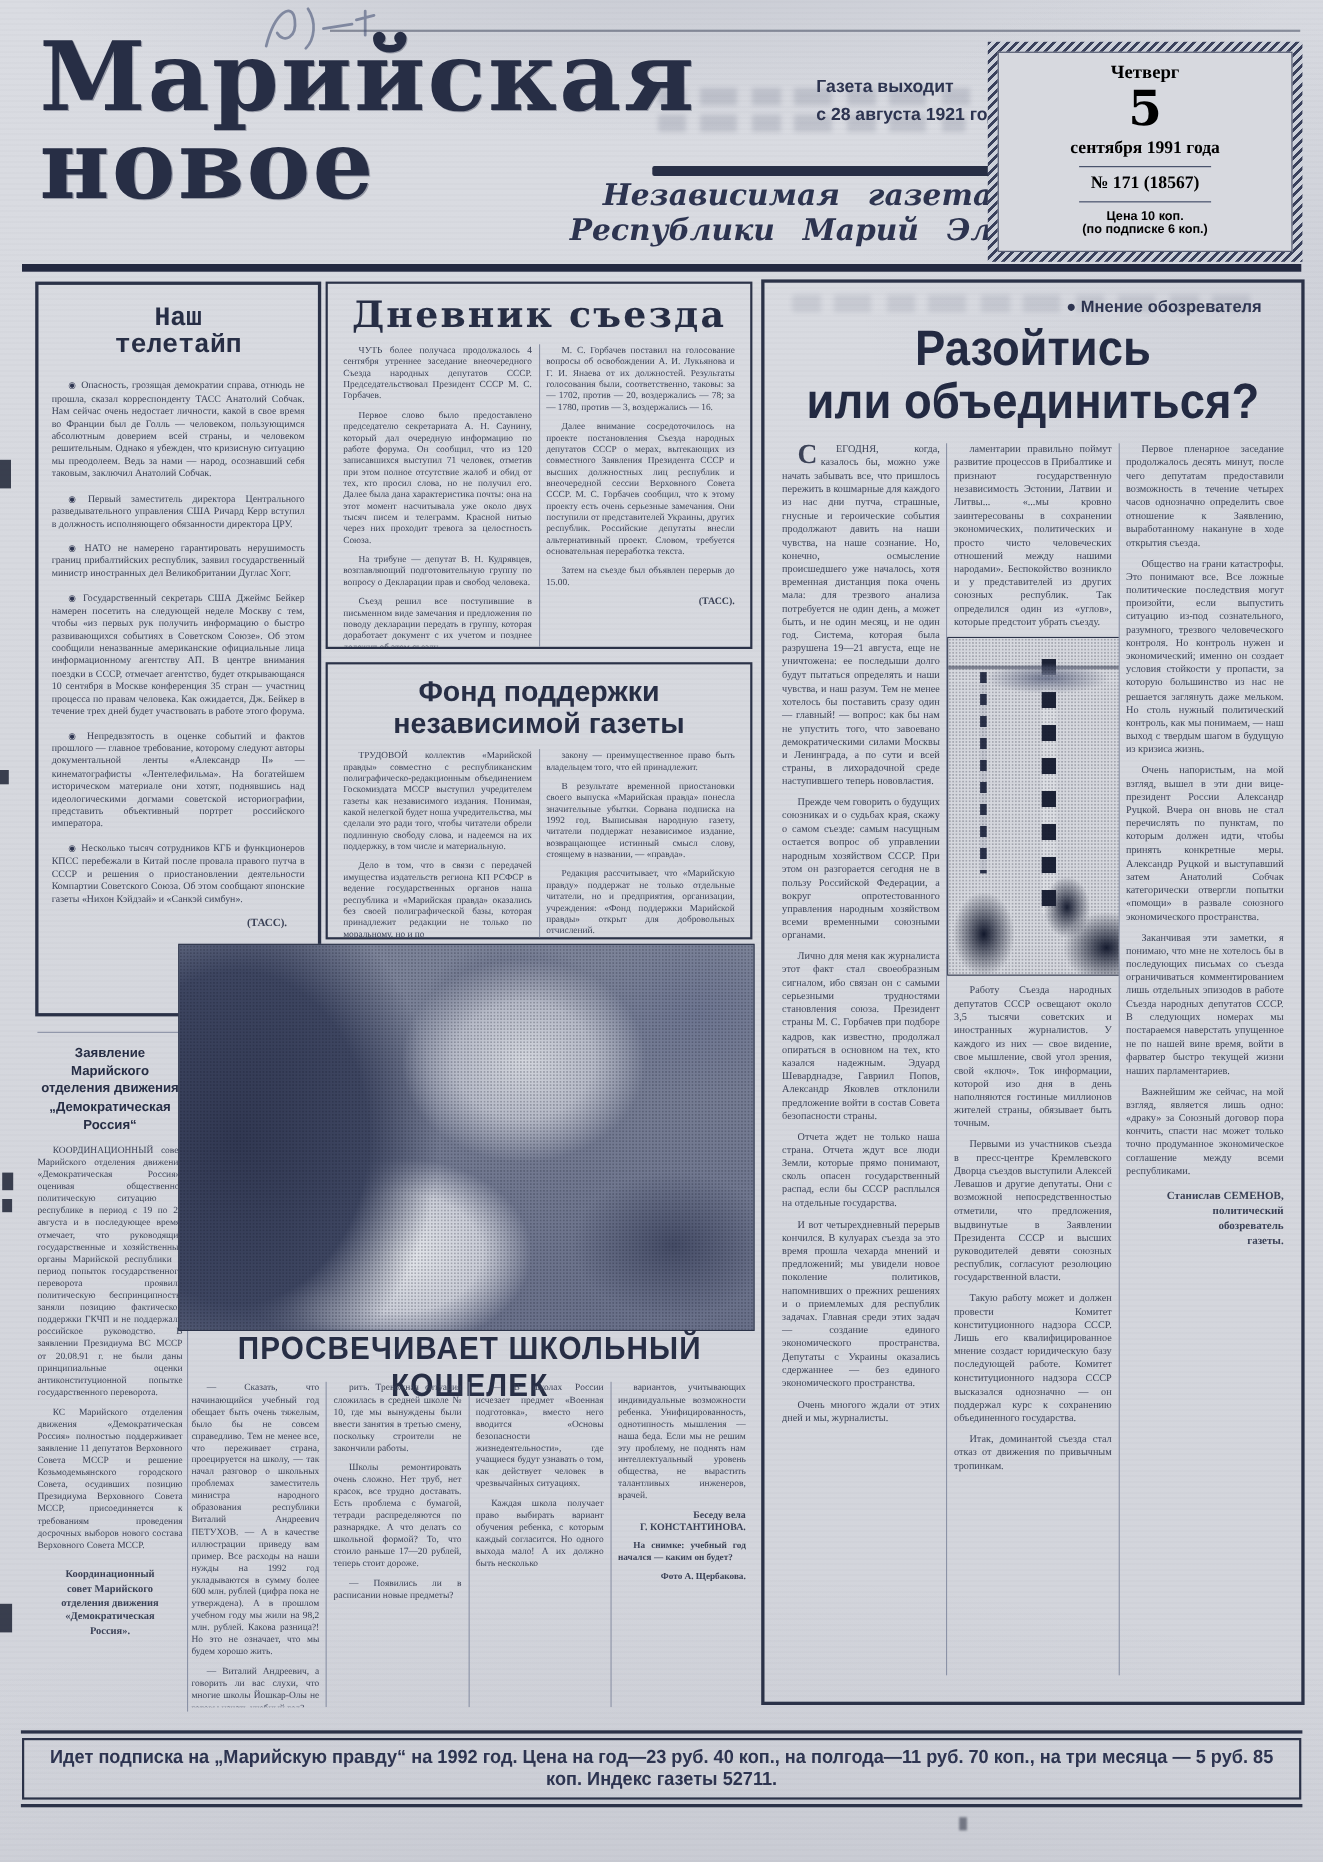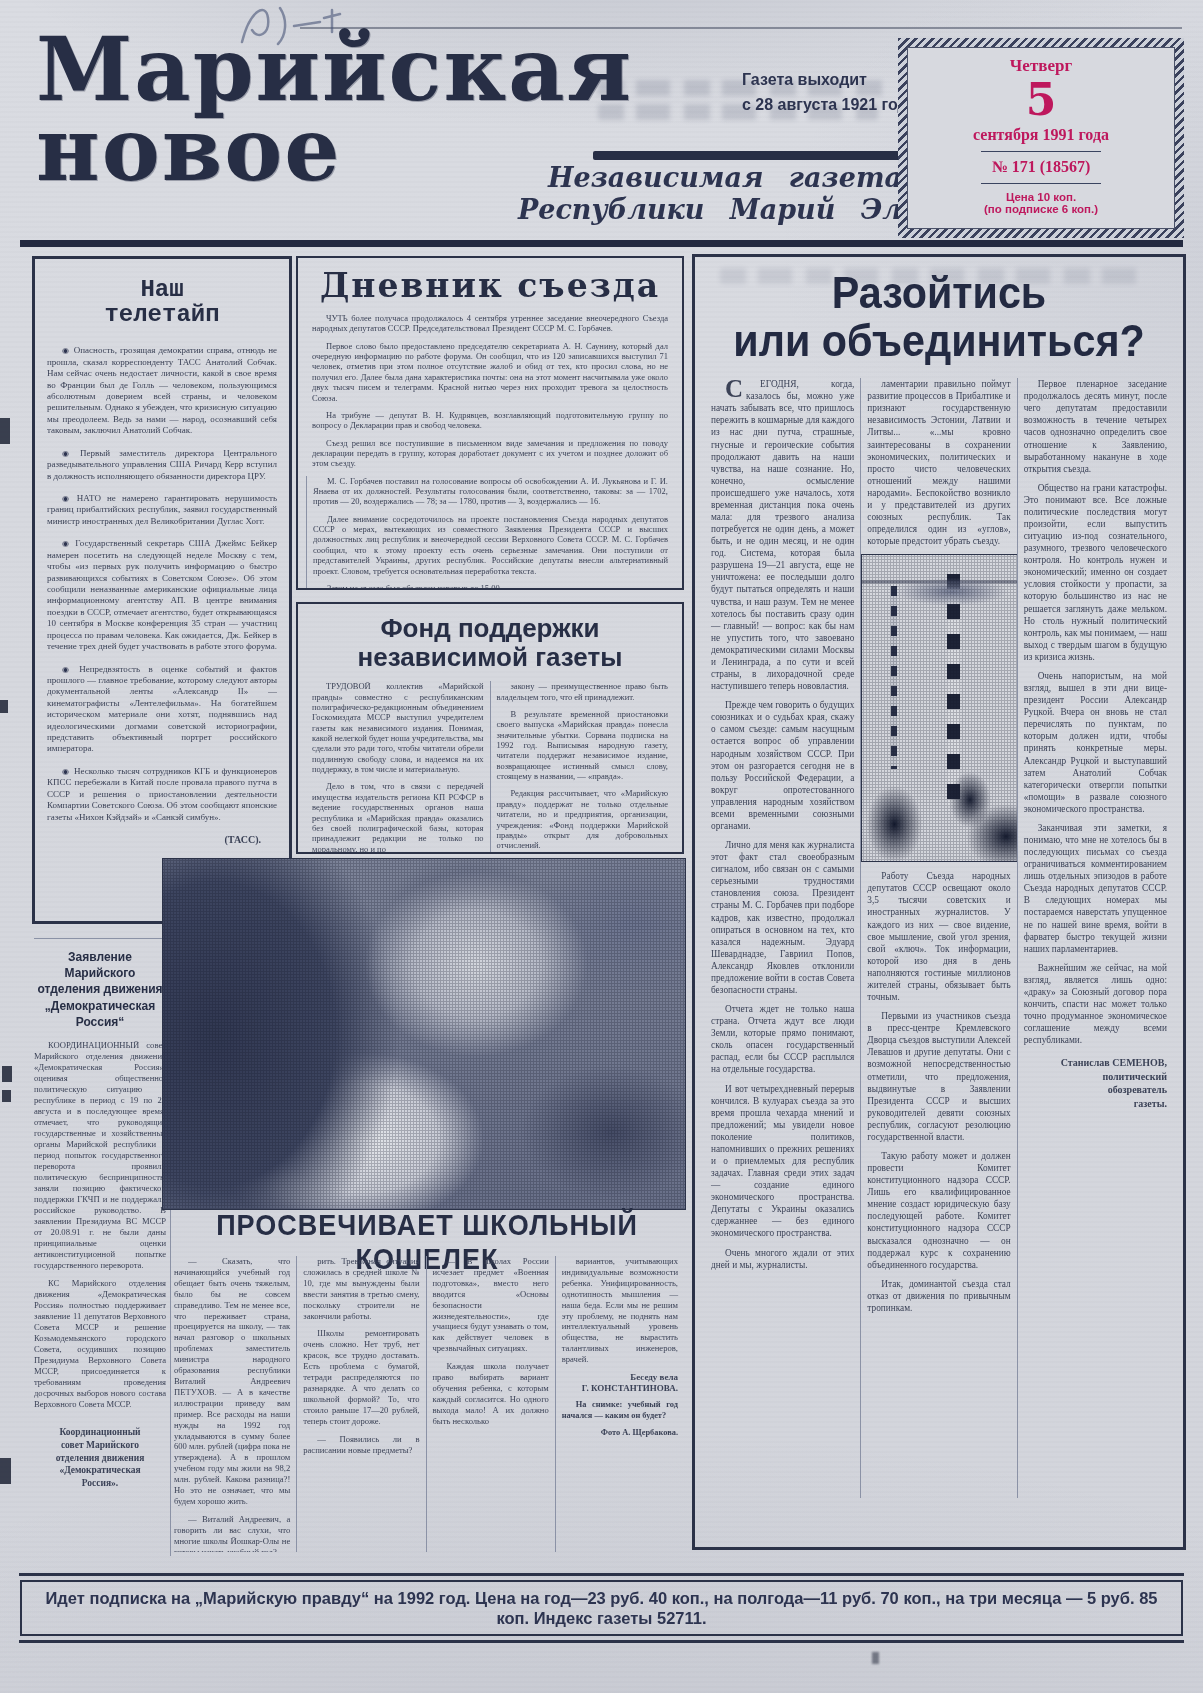--- a/index.html
+++ b/index.html
@@ -21,21 +21,21 @@
     letter-spacing:2px;color:#272e45;white-space:pre-line;text-shadow:1px 1px 0 rgba(39,46,69,.35);}
   .since{position:absolute;left:742px;top:68px;font-family:"Liberation Sans",sans-serif;
     font-weight:bold;font-size:16px;line-height:1.55;color:#2d3450;white-space:pre-line;}
   .midrule{position:absolute;left:593px;top:151px;width:308px;height:9px;background:#272e45;border-radius:2px;}
   .subtitle{position:absolute;left:430px;top:162px;width:472px;text-align:right;
     font-family:"DejaVu Serif",serif;font-style:italic;font-weight:bold;font-size:27px;
     line-height:1.18;word-spacing:16px;color:#2d3450;white-space:pre-line;}
   .datebox{position:absolute;left:898px;top:38px;width:286px;height:200px;padding:9px;box-sizing:border-box;
     background:repeating-linear-gradient(135deg,#3a415c 0 2.5px,#ccd0d9 2.5px 6px);}
   .datebox-in{width:100%;height:100%;background:#d7d9df;border:1px solid #4a5168;box-sizing:border-box;
-    text-align:center;font-family:"Liberation Serif",serif;color:#be185d;}
+    text-align:center;font-family:"Liberation Serif",serif;color:#000000;}
   .db-weekday{font-weight:bold;font-size:17px;margin-top:8px;}
   .db-day{font-weight:bold;font-size:44px;line-height:1;margin-top:2px;font-family:"DejaVu Serif",serif;}
   .db-date{font-weight:bold;font-size:16px;margin-top:4px;}
   .db-hr{width:120px;border-top:1.5px solid #3a4460;margin:7px auto 6px;}
   .db-issue{font-weight:bold;font-size:16px;}
   .db-price{font-family:"Liberation Sans",sans-serif;font-weight:bold;font-size:11.5px;margin-top:7px;}
   .db-price2{font-family:"Liberation Sans",sans-serif;font-weight:bold;font-size:11.5px;}
   .mainrule{position:absolute;left:20px;top:240px;width:1163px;height:7px;background:#232940;}
   .toprule{position:absolute;left:300px;top:27px;width:882px;height:2px;background:#3a4158;opacity:.5;}
   
@@ -57,21 +57,21 @@
   .st-title{text-align:center;font-family:"Liberation Sans",sans-serif;font-weight:bold;font-size:12px;
     line-height:1.35;color:#272e45;margin:0 0 10px;}
   .st-body{font-size:8.6px;line-height:1.28;}
   .sig{white-space:pre-line;text-align:center;font-weight:bold;font-size:9.5px;margin-top:16px;line-height:1.35;}
   .vr{position:absolute;width:1px;background:#8b92a6;}
   
   .diary{position:absolute;left:296px;top:256px;width:388px;height:334px;box-sizing:border-box;
     border:2.5px solid #2b3248;padding:4px 8px;overflow:hidden;}
   .di-title{text-align:center;font-family:"DejaVu Serif",serif;font-weight:bold;font-size:33px;
     letter-spacing:2px;color:#272e45;margin:4px 0 8px;}
-  .di-cols{font-size:8.5px;line-height:1.22;flex-direction:column;}
+  .di-cols{font-size:8.5px;line-height:1.22;}
   .di-src{text-align:right;font-weight:bold;font-size:9px;}
   
   .fund{position:absolute;left:296px;top:602px;width:388px;height:252px;box-sizing:border-box;
     border:2.5px solid #2b3248;padding:4px 8px;overflow:hidden;}
   .fu-title{text-align:center;font-family:"Liberation Sans",sans-serif;font-weight:bold;font-size:26px;
     line-height:1.12;color:#272e45;white-space:pre-line;margin:6px 0 9px;}
   .fu-cols{font-size:8.5px;line-height:1.22;}
   
   .photo{position:absolute;border:1px solid #2b3248;overflow:hidden;}
   .ht::after{content:"";position:absolute;inset:0;pointer-events:none;
@@ -249,20 +249,21 @@
         <p>вариантов, учитывающих индивидуальные возможности ребенка. Унифицированность, однотипность мышления — наша беда. Если мы не решим эту проблему, не поднять нам интеллектуальный уровень общества, не вырастить талантливых инженеров, врачей.</p>
         <div class="sc-credit">Беседу вела
 Г. КОНСТАНТИНОВА.</div>
         <p class="sc-cap">На снимке: учебный год начался — каким он будет?</p>
         <div class="sc-photo-credit">Фото А. Щербакова.</div>
       </div>
     </div>
   </div>
 
   <div class="opinion">
+    <div class="op-kicker"><span>●</span> <span>Мнение обозревателя</span></div>
     <div class="op-title">Разойтись
 или объединиться?</div>
     <div class="cols op-cols btxt">
       <div class="col">
         <p class="dc">СЕГОДНЯ, когда, казалось бы, можно уже начать забывать все, что пришлось пережить в кошмарные для каждого из нас дни путча, страшные, гнусные и героические события продолжают давить на наши чувства, на наше сознание. Но, конечно, осмысление происшедшего уже началось, хотя временная дистанция пока очень мала: для трезвого анализа потребуется не один день, а может быть, и не один месяц, и не один год. Система, которая была разрушена 19—21 августа, еще не уничтожена: ее последыши долго будут пытаться определять и наши чувства, и наш разум. Тем не менее хотелось бы поставить сразу один — главный! — вопрос: как бы нам не упустить того, что завоевано демократическими силами Москвы и Ленинграда, а по сути и всей страны, в лихорадочной среде наступившего теперь нововластия.</p>
         <p>Прежде чем говорить о будущих союзниках и о судьбах края, скажу о самом съезде: самым насущным остается вопрос об управлении народным хозяйством СССР. При этом он разгорается сегодня не в пользу Российской Федерации, а вокруг опротестованного управления народным хозяйством всеми временными союзными органами.</p>
         <p>Лично для меня как журналиста этот факт стал своеобразным сигналом, ибо связан он с самыми серьезными трудностями становления союза. Президент страны М. С. Горбачев при подборе кадров, как известно, продолжал опираться в основном на тех, кто казался надежным. Эдуард Шеварднадзе, Гавриил Попов, Александр Яковлев отклонили предложение войти в состав Совета безопасности страны.</p>
         <p>Отчета ждет не только наша страна. Отчета ждут все люди Земли, которые прямо понимают, сколь опасен государственный распад, если бы СССР расплылся на отдельные государства.</p>
         <p>И вот четырехдневный перерыв кончился. В кулуарах съезда за это время прошла чехарда мнений и предложений; мы увидели новое поколение политиков, напомнивших о прежних решениях и о приемлемых для республик задачах. Главная среди этих задач — создание единого экономического пространства. Депутаты с Украины оказались сдержаннее — без единого экономического пространства.</p>
         <p>Очень многого ждали от этих дней и мы, журналисты.</p>

